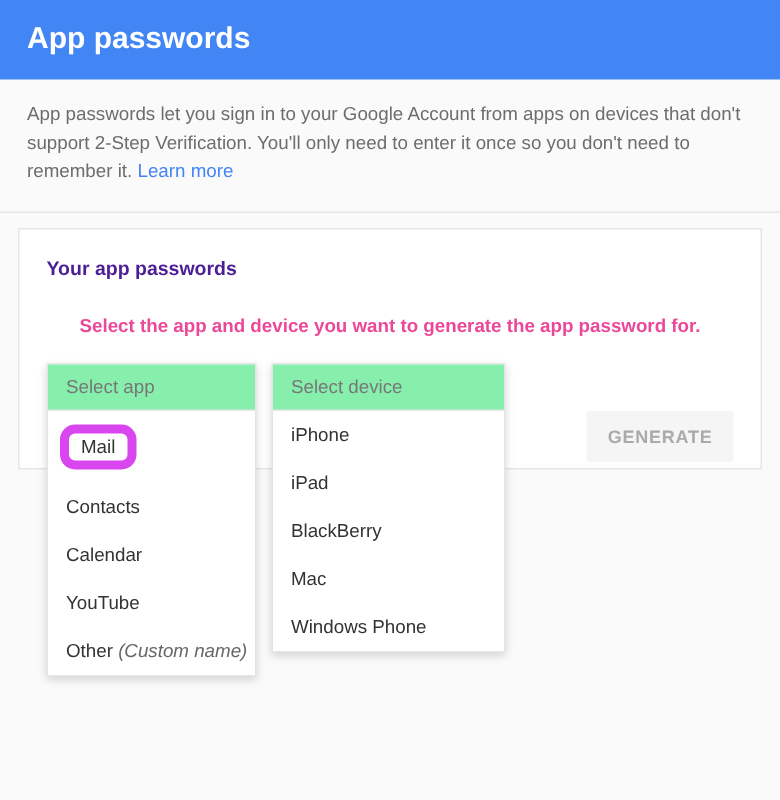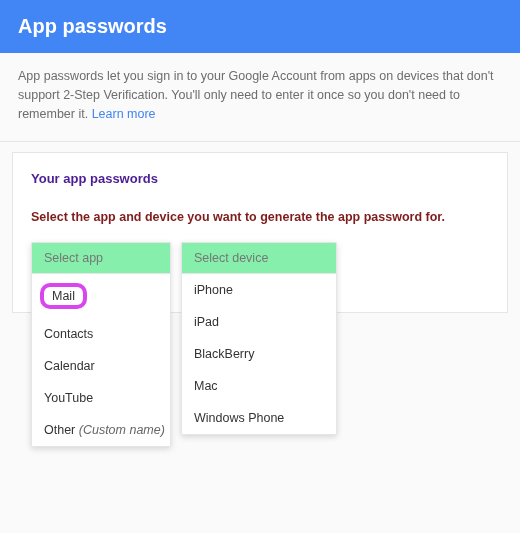--- a/index.html
+++ b/index.html
@@ -58,21 +58,22 @@
   .trash {
     width: 14px; height: 18px;
     display: inline-block;
     vertical-align: middle;
   }
   .trash svg { fill: #444; }
   .instruction {
     margin-top: 24px;
     font-size: 12.5px;
     font-weight: bold;
-    color: #7f1d1d;
+    color: #ec4899;
+    text-align: center;
   }
   .controls-row {
     margin-top: 18px;
     position: relative;
     height: 48px;
   }
   .select-box {
     position: absolute;
     background: #fff;
     border: 1px solid #e5e5e5;
@@ -89,21 +90,21 @@
   .select-item {
     padding: 9px 12px;
     color: #333;
     cursor: pointer;
     white-space: nowrap;
   }
   .select-item em { color: #666; font-style: italic; }
   .select-app { left: 0; top: 0; width: 140px; }
   .select-device { left: 150px; top: 0; width: 156px; }
   .highlight {
-    border: 4px solid #d946ef;
+    border: 6px solid #d946ef;
     border-radius: 10px;
     display: inline-block;
     padding: 2px 8px;
     margin-left: -4px;
   }
   .generate {
     position: absolute;
     right: 0;
     top: 32px;
     background: #f5f5f5;
@@ -146,15 +147,16 @@
     <div class="select-box select-device">
       <div class="select-header">Select device</div>
       <div class="select-item">iPhone</div>
       <div class="select-item">iPad</div>
       <div class="select-item">BlackBerry</div>
       <div class="select-item">Mac</div>
       <div class="select-item">Windows Phone</div>
 
     </div>
 
+    <div class="generate">GENERATE</div>
 
   </div>
 </div>
 
 </body></html>

